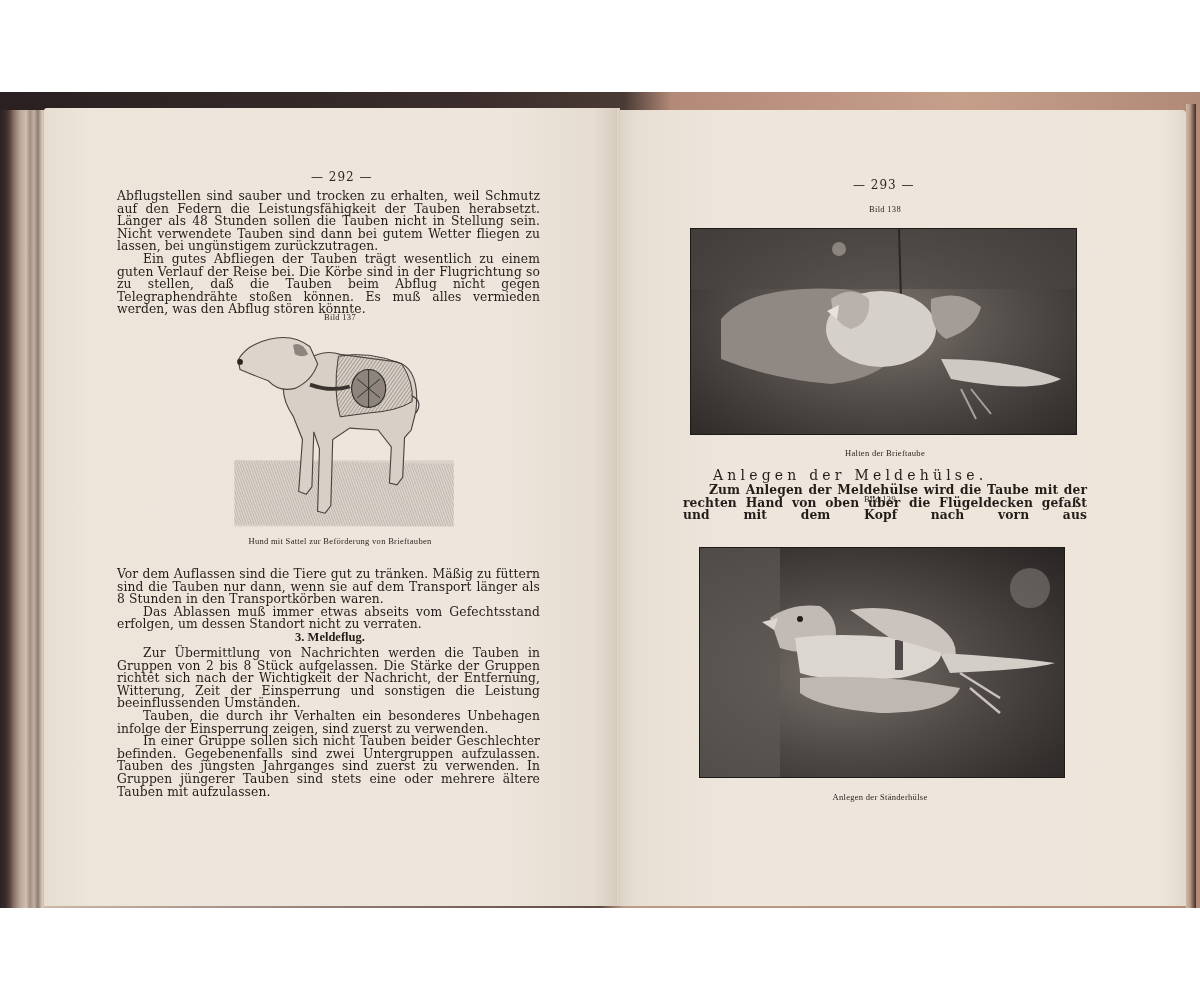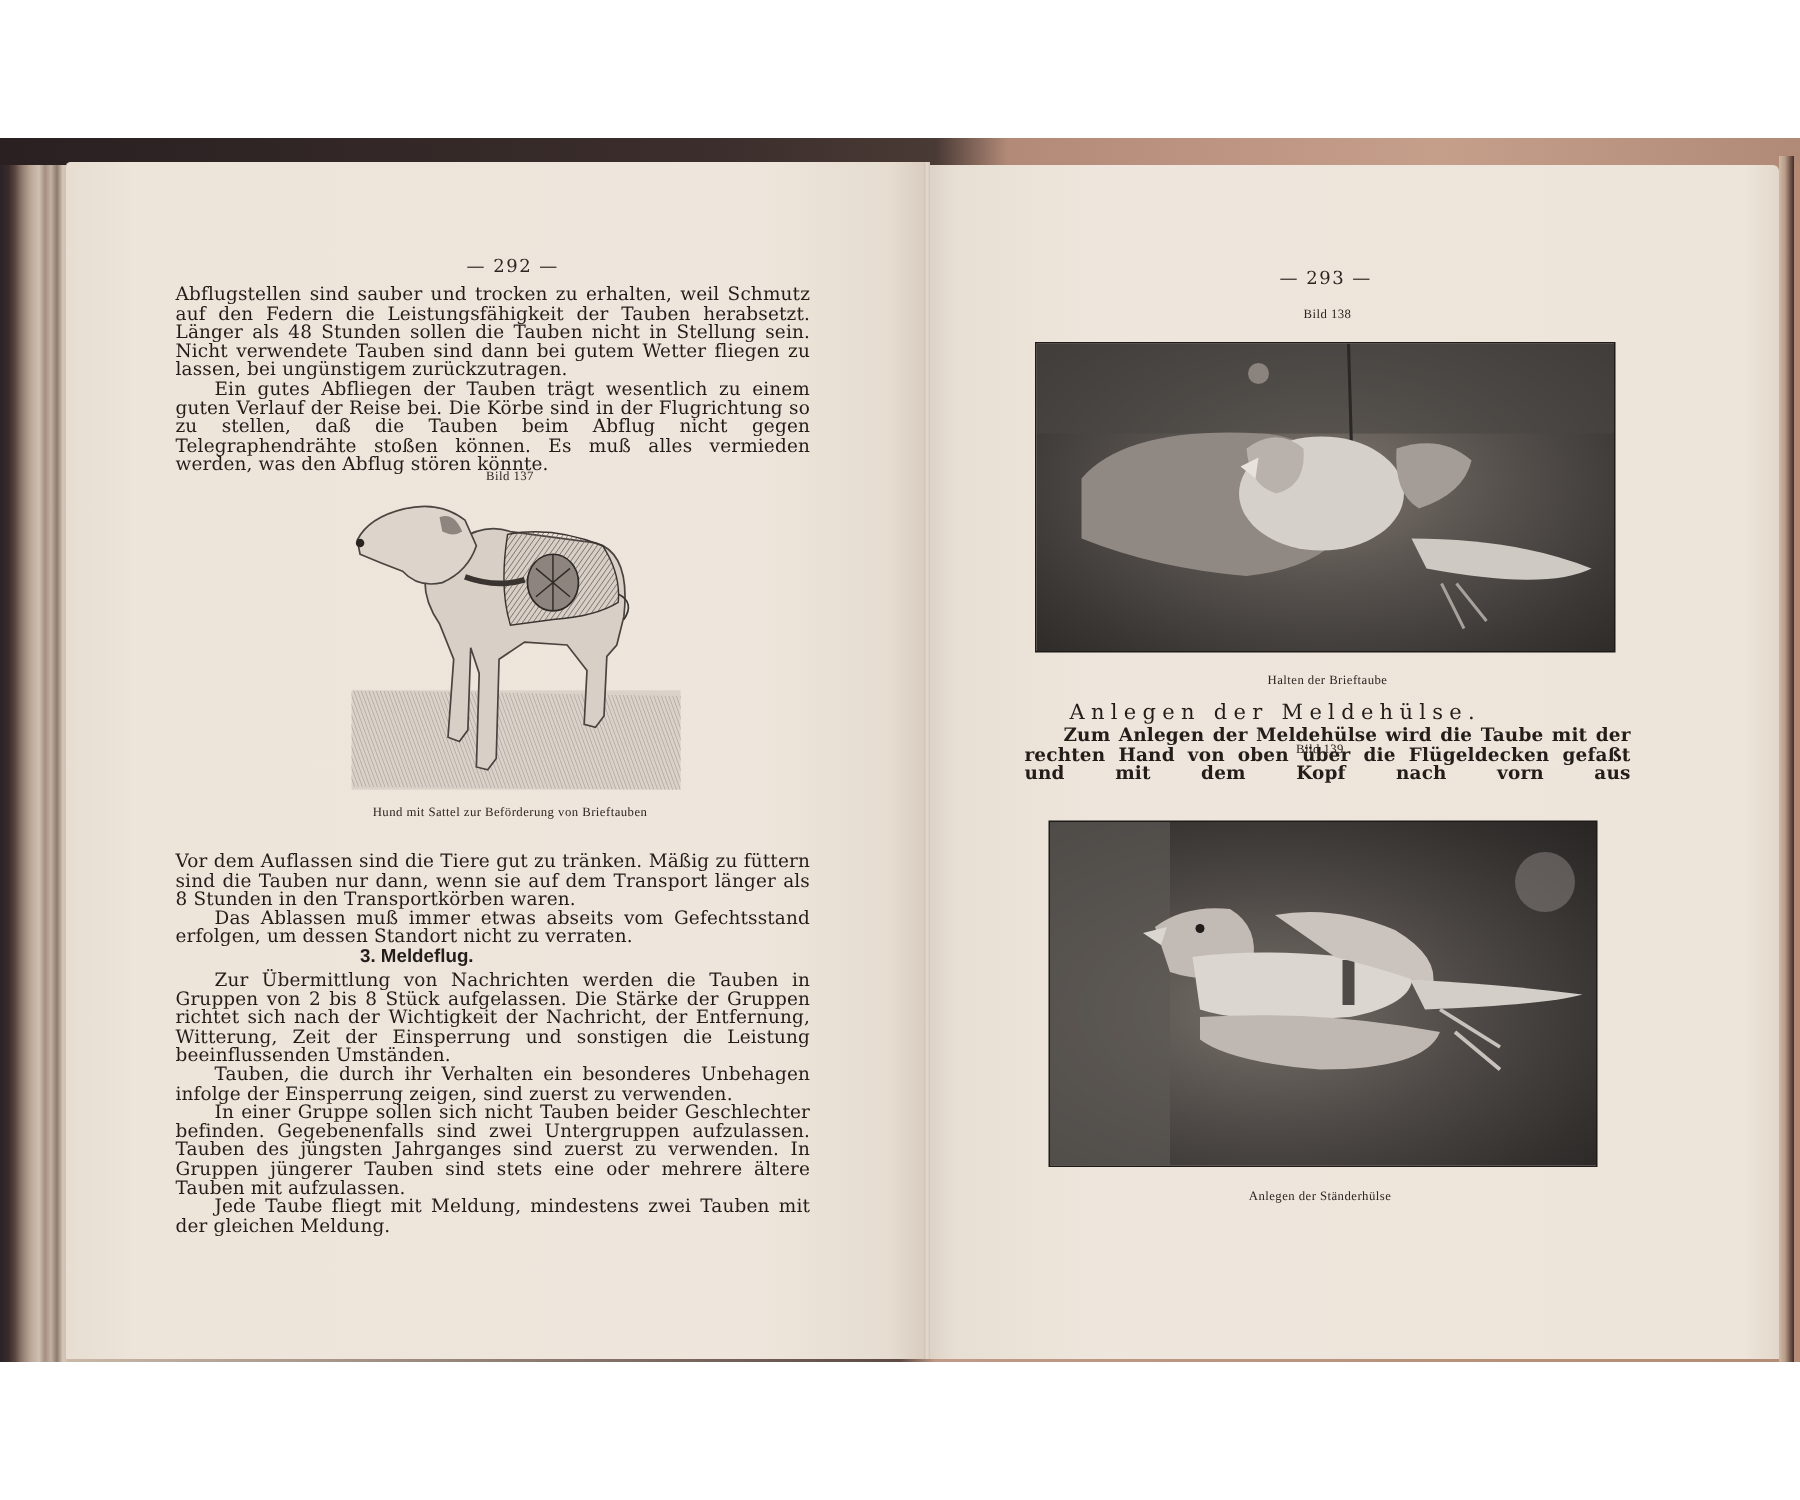--- a/index.html
+++ b/index.html
@@ -51,22 +51,22 @@
 
     .pagenum {
       position: absolute; font-family: "DejaVu Serif", serif; font-size: 12px; color: #2c2622;
       letter-spacing: 1px;
     }
     .figlabel, .caption {
       position: absolute; font-family: Liberation Serif, serif; font-size: 8.5px; color: #2c2622;
       text-align: center; letter-spacing: 0.3px;
     }
     .section-heading {
-      position: absolute; font-family: Liberation Sans, sans-serif; font-weight: bold; font-size: 12.5px; color: #231d1a;
-      text-align: left;
+      position: absolute; font-family: Liberation Serif, serif; font-weight: bold; font-size: 12.5px; color: #231d1a;
+      text-align: center;
     }
     .spaced-heading {
       position: absolute; font-family: "DejaVu Serif", serif; font-size: 14px; color: #231d1a;
       letter-spacing: 4.2px;
     }
 
     
     .fig-dog {
       position: absolute; left: 226px; top: 326px; width: 238px; height: 208px;
     }
@@ -131,21 +131,20 @@
   <p>Vor dem Auflassen sind die Tiere gut zu tränken. Mäßig zu füttern sind die Tauben nur dann, wenn sie auf dem Transport länger als 8 Stunden in den Transportkörben waren.</p>
   <p class="indent">Das Ablassen muß immer etwas abseits vom Gefechtsstand erfolgen, um dessen Standort nicht zu verraten.</p>
 </div>
 
 <div class="section-heading" style="left:240px; top:630px; width:180px;">3. Meldeflug.</div>
 
 <div class="text" style="left:117px; top:647px; width:423px;">
   <p class="indent">Zur Übermittlung von Nachrichten werden die Tauben in Gruppen von 2 bis 8 Stück aufgelassen. Die Stärke der Gruppen richtet sich nach der Wichtigkeit der Nachricht, der Entfernung, Witterung, Zeit der Einsperrung und sonstigen die Leistung beeinflussenden Umständen.</p>
   <p class="indent">Tauben, die durch ihr Verhalten ein besonderes Unbehagen infolge der Einsperrung zeigen, sind zuerst zu verwenden.</p>
   <p class="indent">In einer Gruppe sollen sich nicht Tauben beider Geschlechter befinden. Gegebenenfalls sind zwei Untergruppen aufzulassen. Tauben des jüngsten Jahrganges sind zuerst zu verwenden. In Gruppen jüngerer Tauben sind stets eine oder mehrere ältere Tauben mit aufzulassen.</p>
-  <p class="indent">Jede Taube fliegt mit Meldung, mindestens zwei Tauben mit der gleichen Meldung.</p>
 </div>
 
 <div class="page page-right"></div>
 
 <div class="pagenum" style="left:853px; top:178px;">— 293 —</div>
 <div class="figlabel" style="left:835px; top:204px; width:100px;">Bild 138</div>
 
 <div class="photo photo-138">
   <svg width="387" height="207" viewBox="0 0 387 207">
     <rect x="0" y="0" width="387" height="60" fill="#4a4643" opacity="0.6"></rect>

